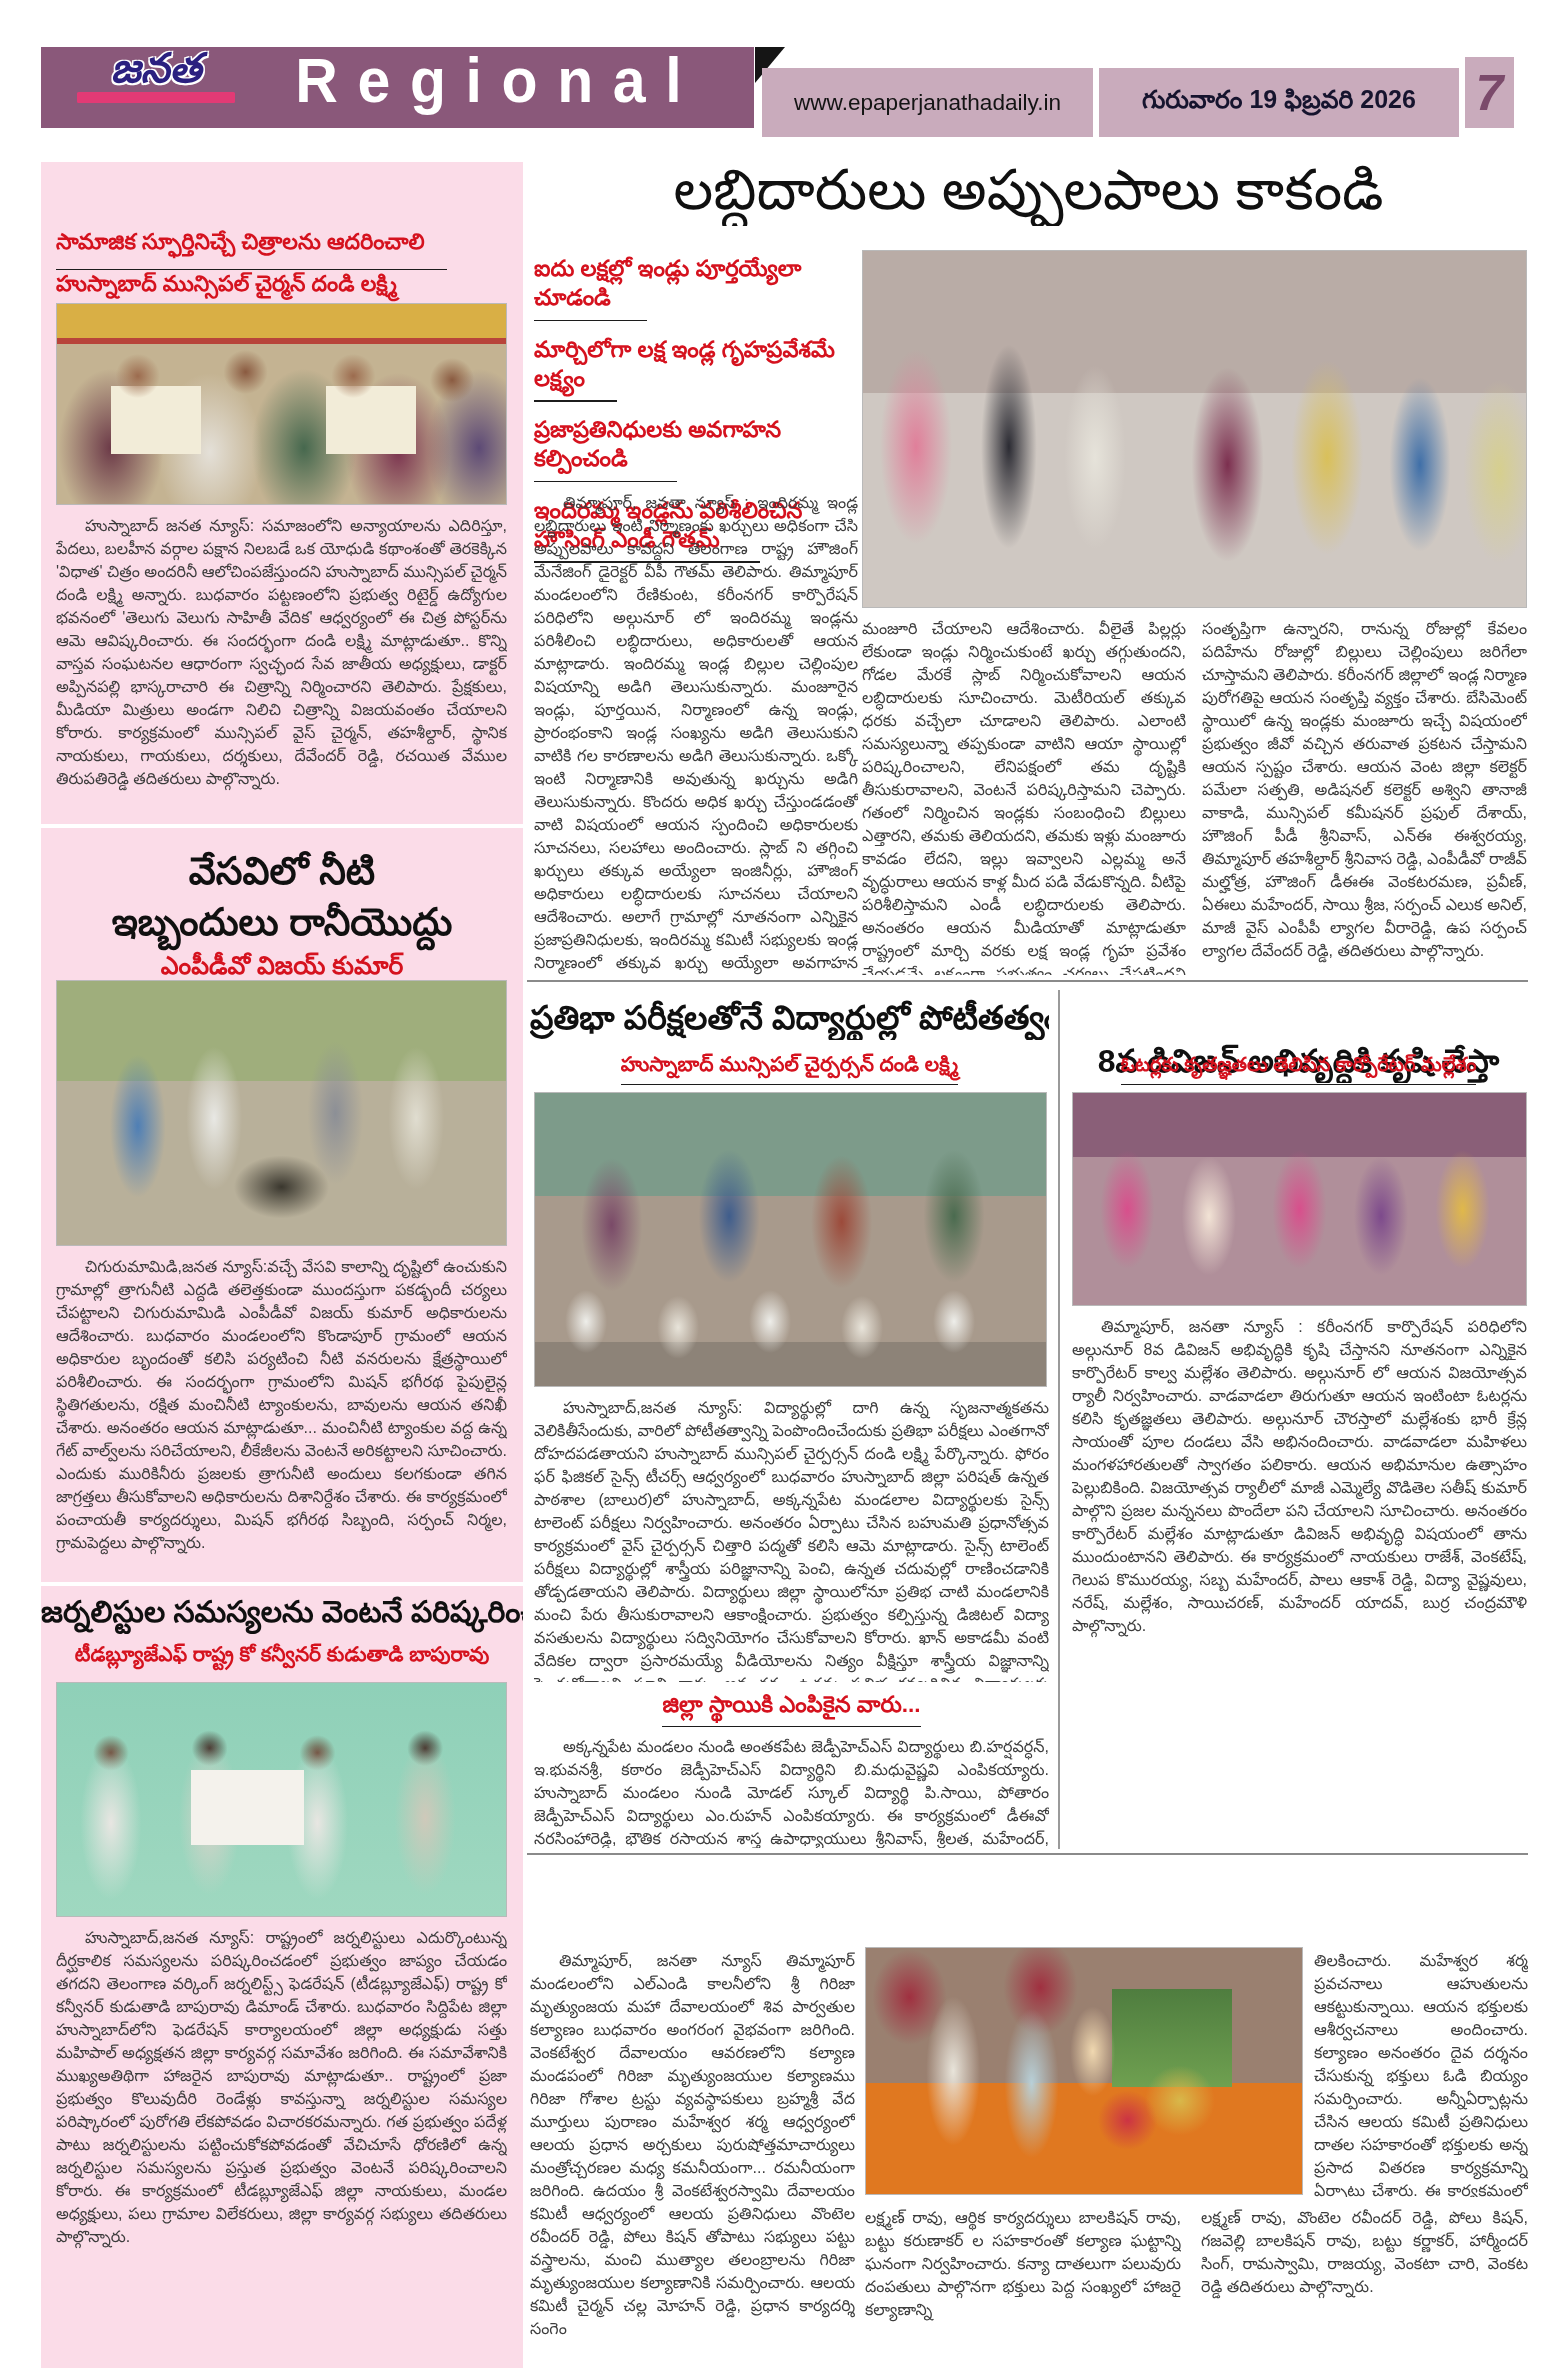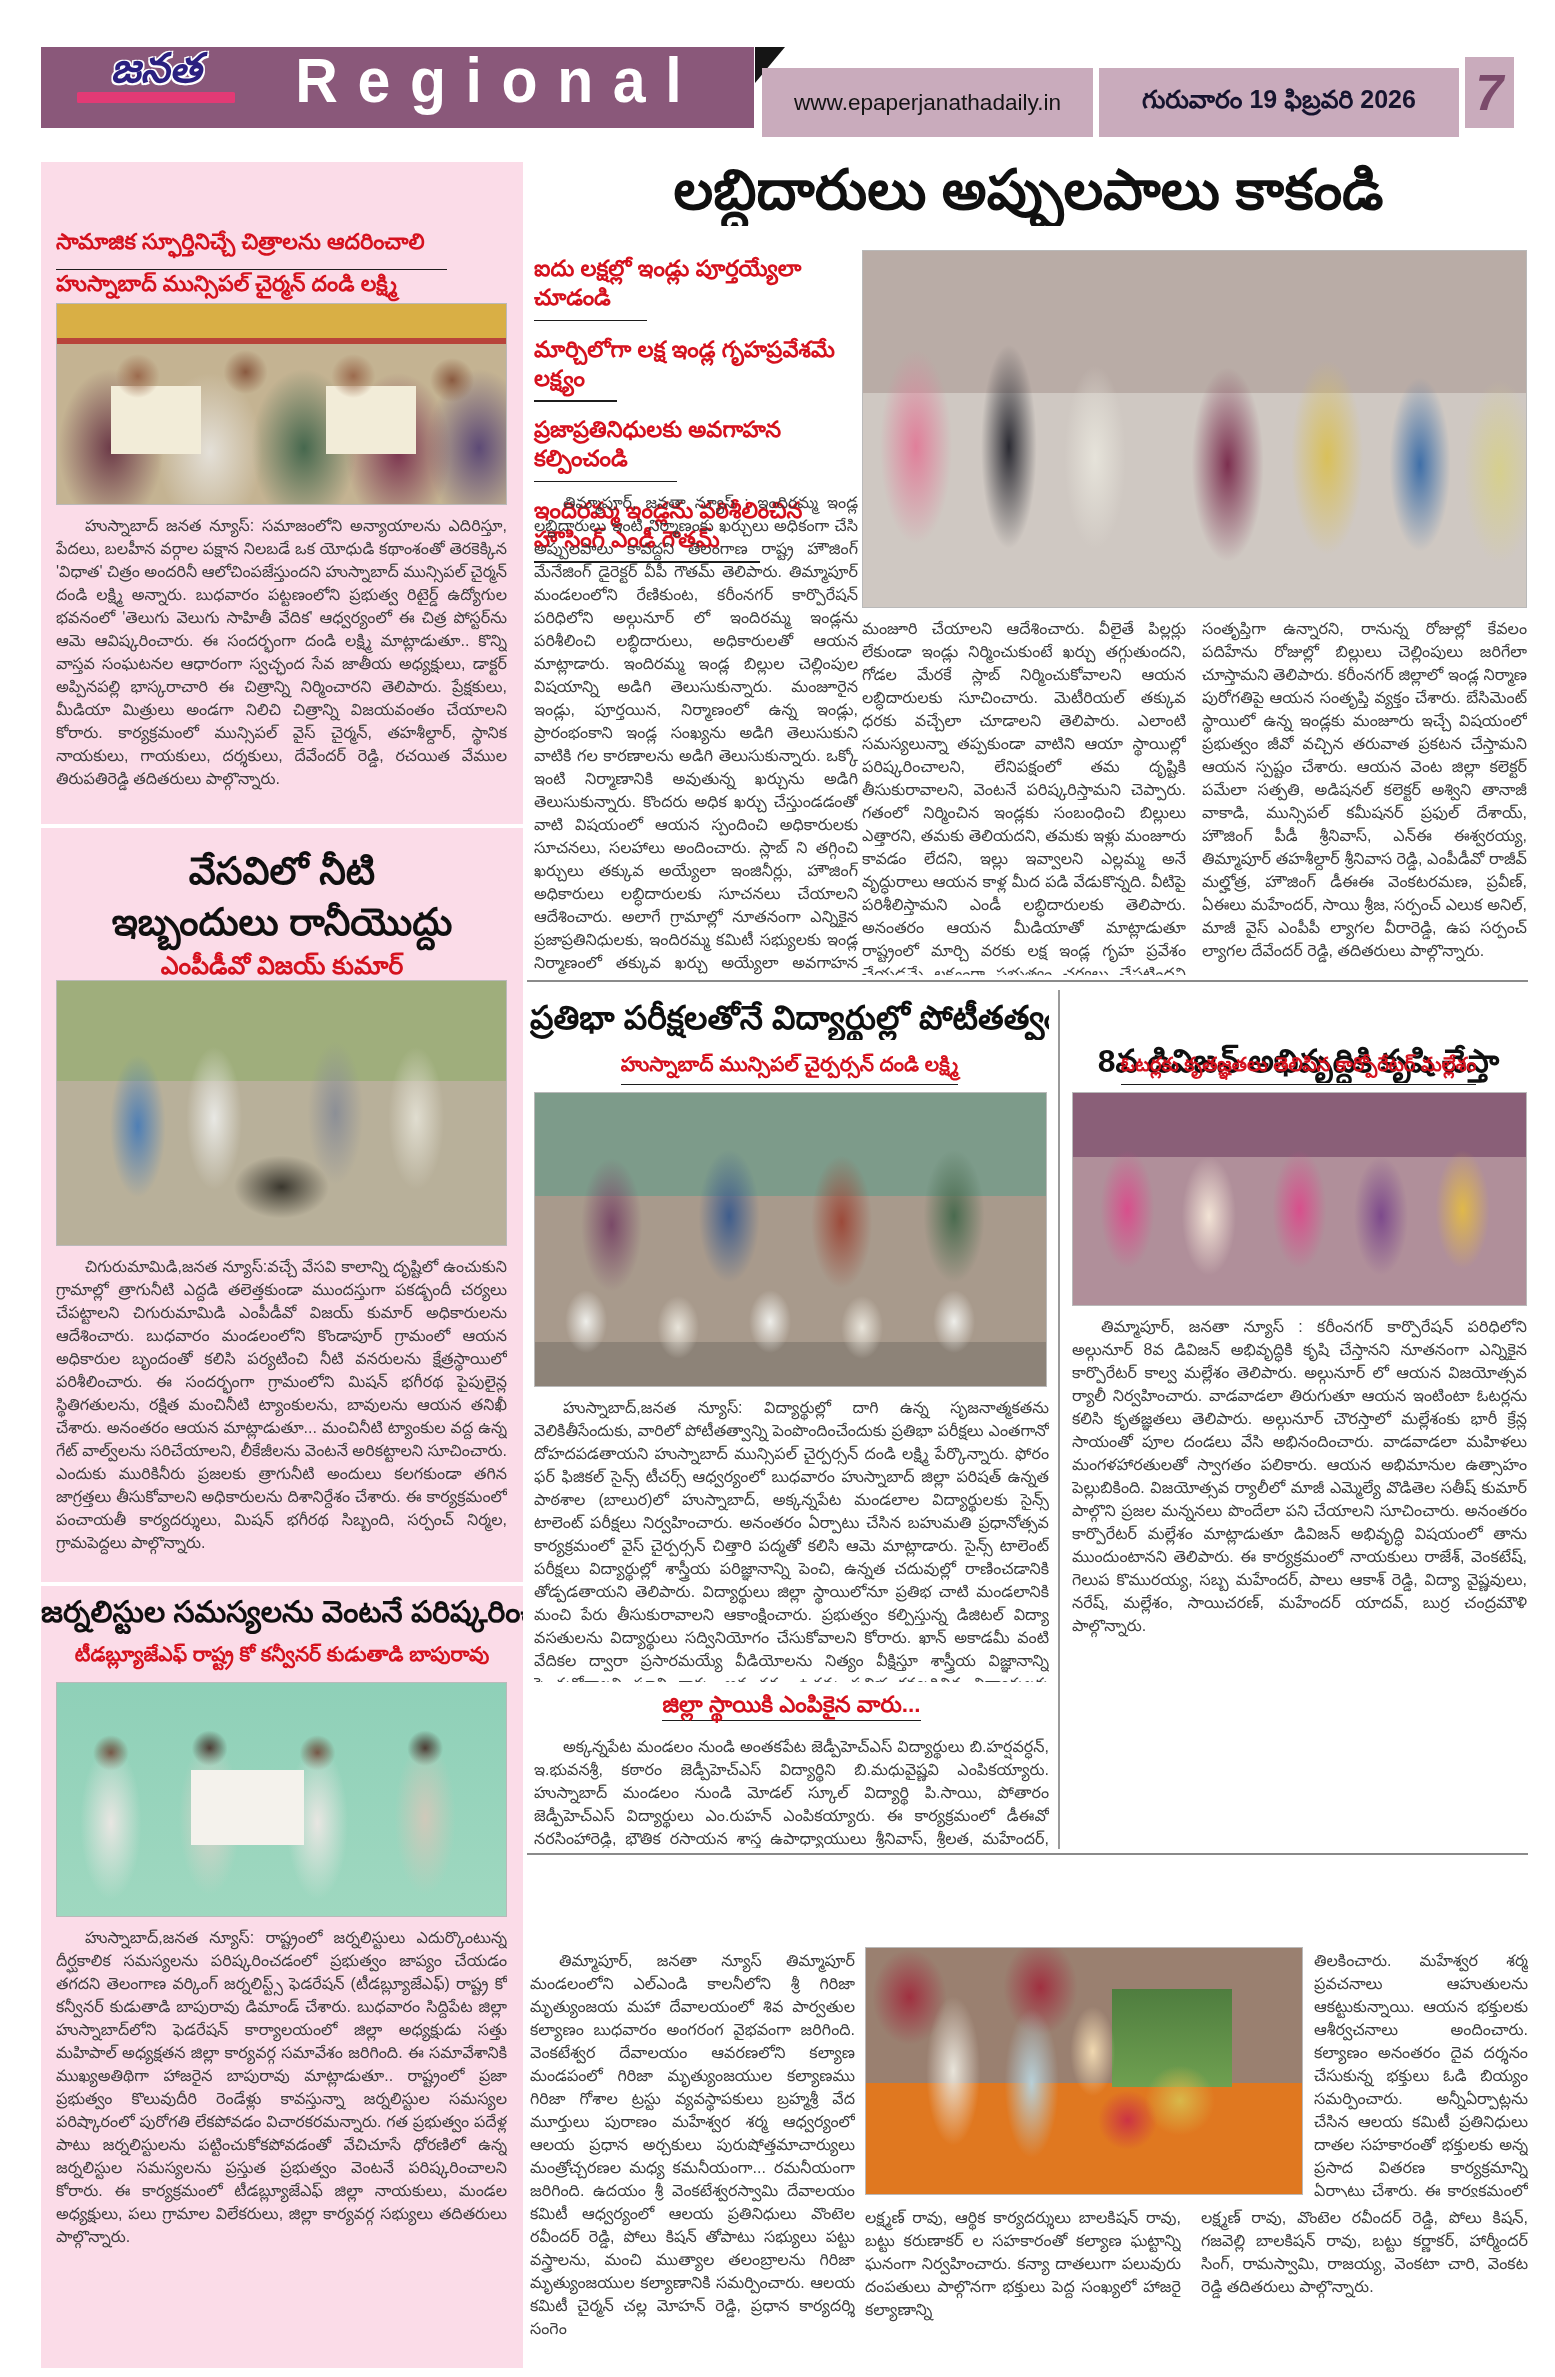--- a/index.html
+++ b/index.html
@@ -139,31 +139,31 @@
       linear-gradient(#9a8070 0 55%, #e07820 55% 100%);
     background-position:0 0,0 0,0 0,0 0,0 0,78% 28%,0 0,0 0,0 0;
     background-size:100% 100%,100% 100%,100% 100%,100% 100%,100% 100%,120px 98px,100% 100%,100% 100%,100% 100%;
     background-repeat:no-repeat;
   }
   
   .art-pad{padding:0 15px}
   .a-head{font-size:35px;line-height:44px;font-weight:bold}
   .a-sub{font-size:22px;line-height:29px}
   .center{text-align:center}
-  .main-head{font-size:56px;line-height:72px;font-weight:bold;text-align:center;white-space:nowrap;overflow:hidden}
+  .main-head{font-size:56px;line-height:72px;font-weight:normal;text-align:center;white-space:nowrap;overflow:hidden}
   .bullet{font-size:22.6px;line-height:29px;color:var(--red);font-weight:bold;margin-bottom:13.5px}
   .mid-head{font-size:33px;line-height:44px;font-weight:bold;text-align:center;white-space:nowrap;overflow:hidden}
   .mid-sub{font-size:20.3px;line-height:25.6px;text-align:center}
   .mid-sub .ul{display:inline-block;border-bottom:1.5px solid #1c1c1c;padding-bottom:6px}
   .siva-head{
     font-family:"DejaVu Serif","Liberation Serif",serif;font-weight:500;
     font-size:47px;line-height:68px;text-align:center;letter-spacing:4.5px;white-space:nowrap;overflow:hidden
   }
   .inner-red{font-size:22.6px;line-height:30px;color:var(--red);font-weight:bold;text-align:center}
-  .inner-red .ul{display:inline-block;border-bottom:1.5px solid #1c1c1c;}
+  .inner-red .ul{display:inline-block;border-bottom:1.5px solid #1c1c1c;padding-bottom:6px}
 </style>
 </head>
 <body>
 
 <div class="page">
 
   <div class="abs hdr-dark">
     <div class="logo">
       <div class="logo-text">జనత</div>
       <div class="logo-bar"></div>

